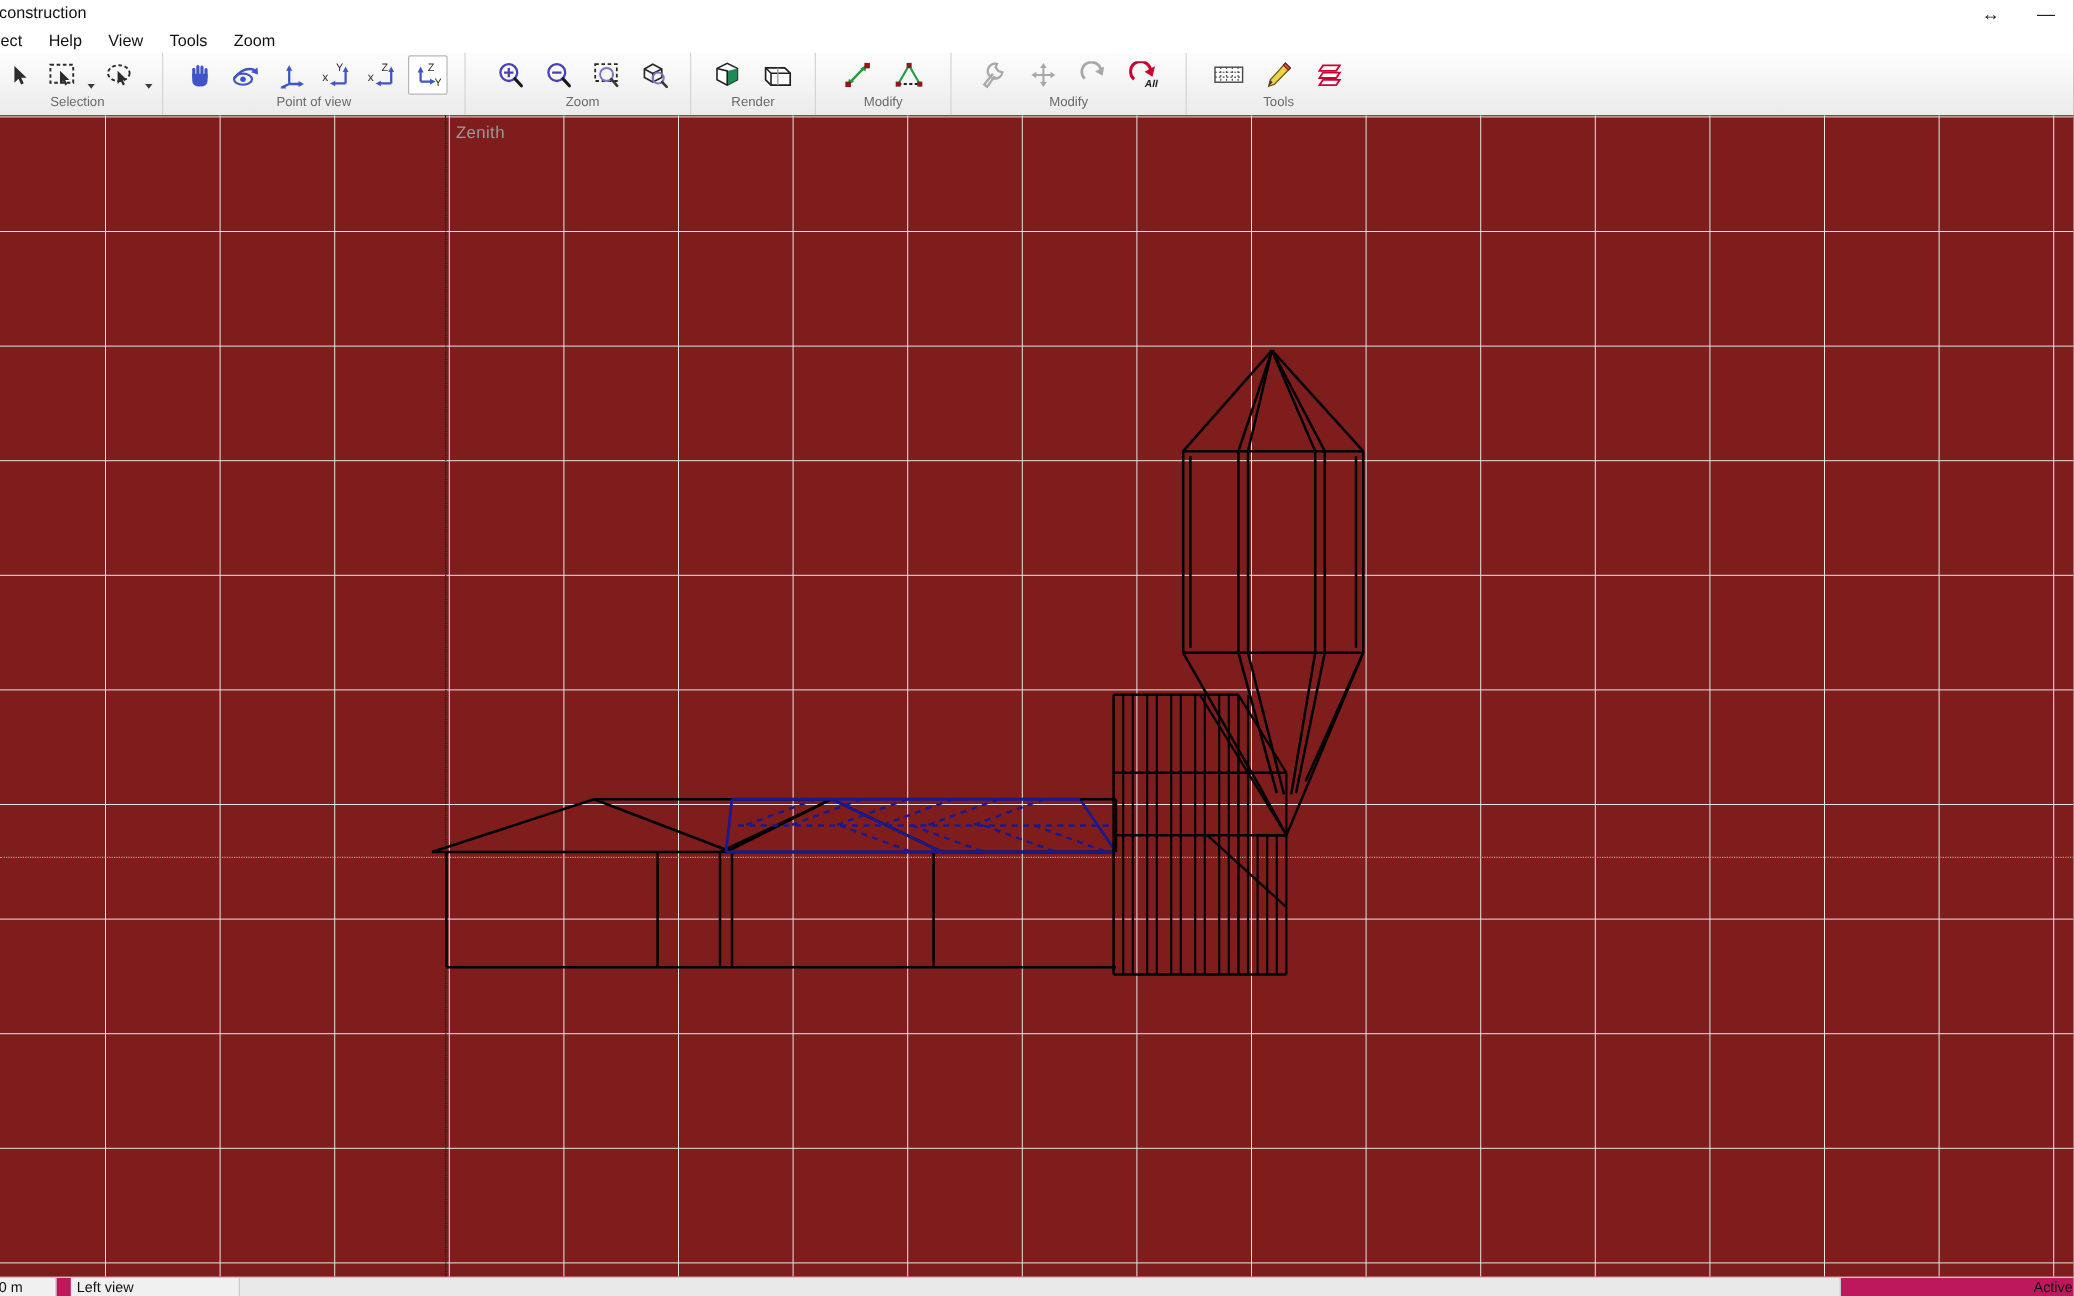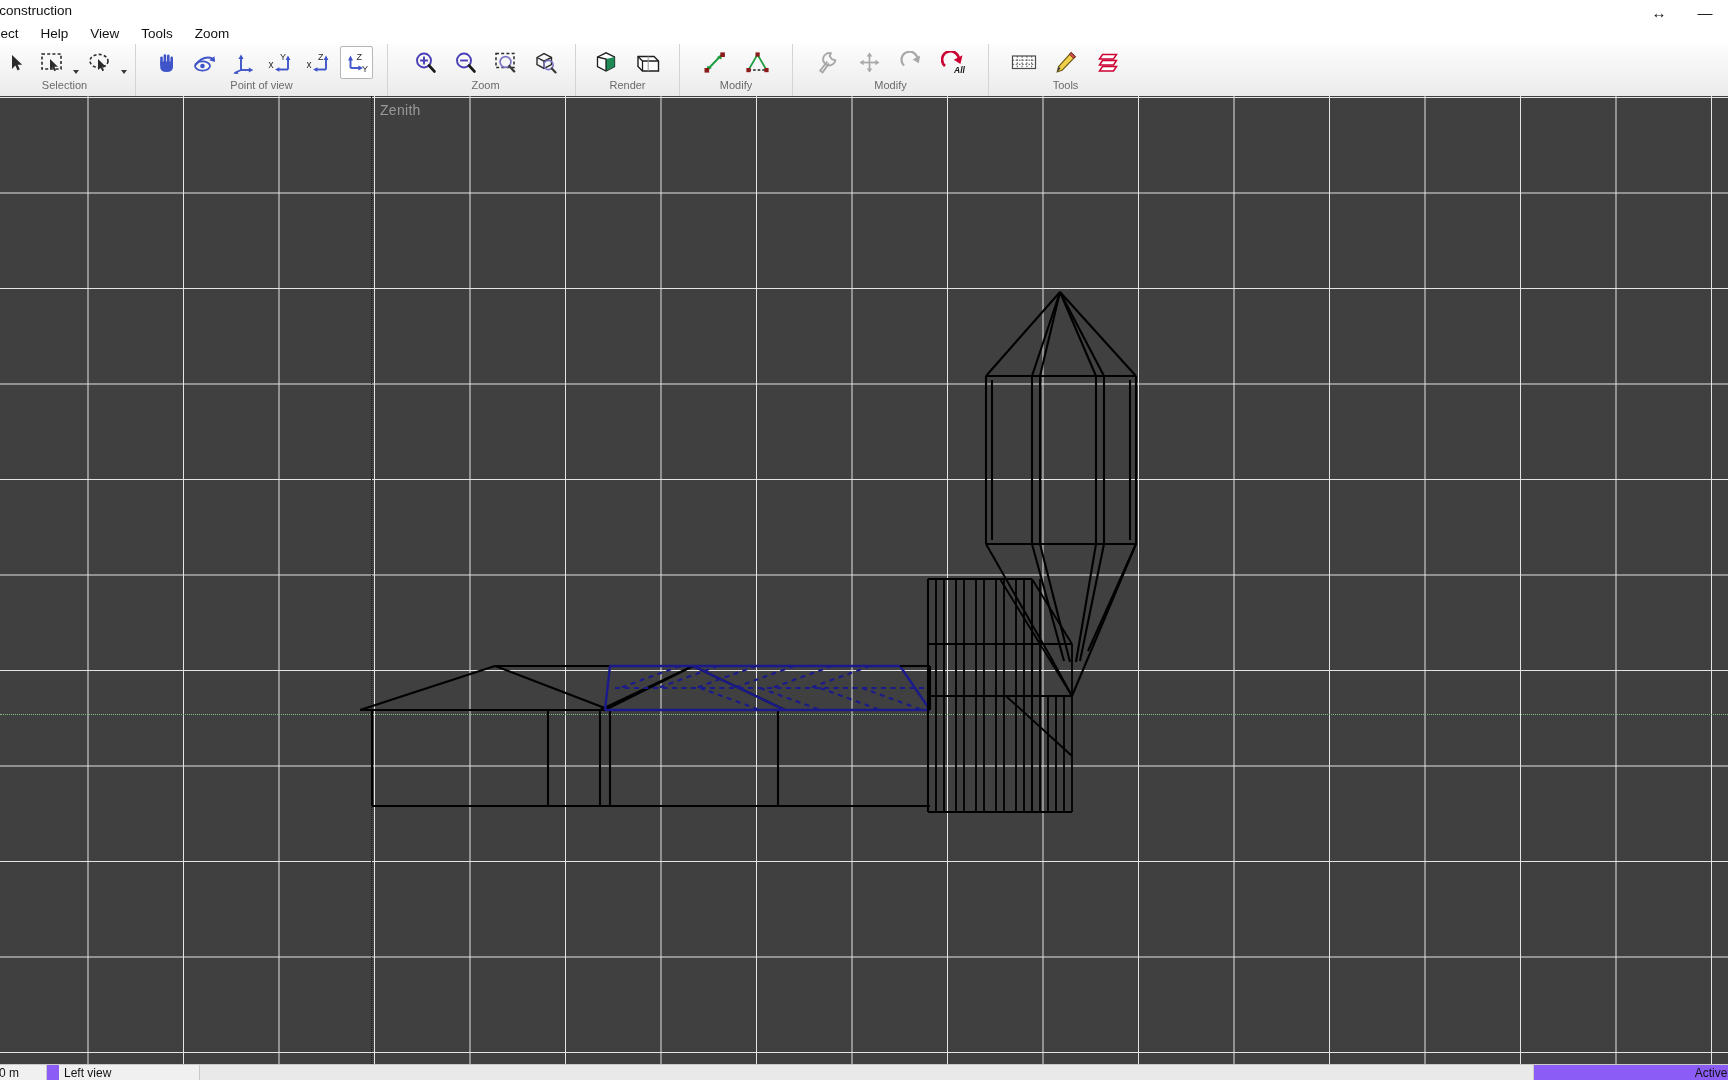--- a/index.html
+++ b/index.html
@@ -67,21 +67,21 @@
     padding-bottom:9px;
   }
   .caret i{
     display:block;width:0;height:0;border-left:3.5px solid transparent;
     border-right:3.5px solid transparent;border-top:4px solid #3a3a3a;
   }
 
   
   .viewport{
     position:absolute;left:0;top:96px;width:1728px;height:968px;
-    background:#404040;overflow:hidden;
+    background:#7f1d1d;overflow:hidden;
   }
   .grid{position:absolute;left:0;top:0;width:1728px;height:968px;
     background-image:
       linear-gradient(to right, #e4e4e4 1px, transparent 1px),
       linear-gradient(to bottom, #e4e4e4 1px, transparent 1px);
     background-size:95.5px 95.5px;
     background-position:-8px 1px;
   }
   .zenith-axis{
     position:absolute;left:371px;top:0;width:0;height:968px;
@@ -93,21 +93,21 @@
   }
   .ground-line{
     position:absolute;left:0;top:618px;width:1728px;height:0;
     border-top:1.6px dotted #7fbf7f;
   }
   .model{position:absolute;left:0;top:0;width:1728px;height:968px;}
 
   
   .statusbar{
     position:absolute;left:0;top:1064px;width:1728px;height:16px;
-    background:#8b5cf6;border-top:1px solid #c9c9c9;display:flex;align-items:stretch;
+    background:#be185d;border-top:1px solid #c9c9c9;display:flex;align-items:stretch;
   }
   .sb-cell{
     font-size:12px;color:#111;display:flex;align-items:center;
     padding:0 5px;border-right:1px solid #c9c9c9;background:#f0f0f0;
     white-space:nowrap;
     margin-left:12px;
   }
   .sb-coord{width:42px;margin-left:-6px;}
   .sb-view{width:130px;}
   .sb-progress{flex:1;background:#e9e9e9;border-right:1px solid #c9c9c9;}

